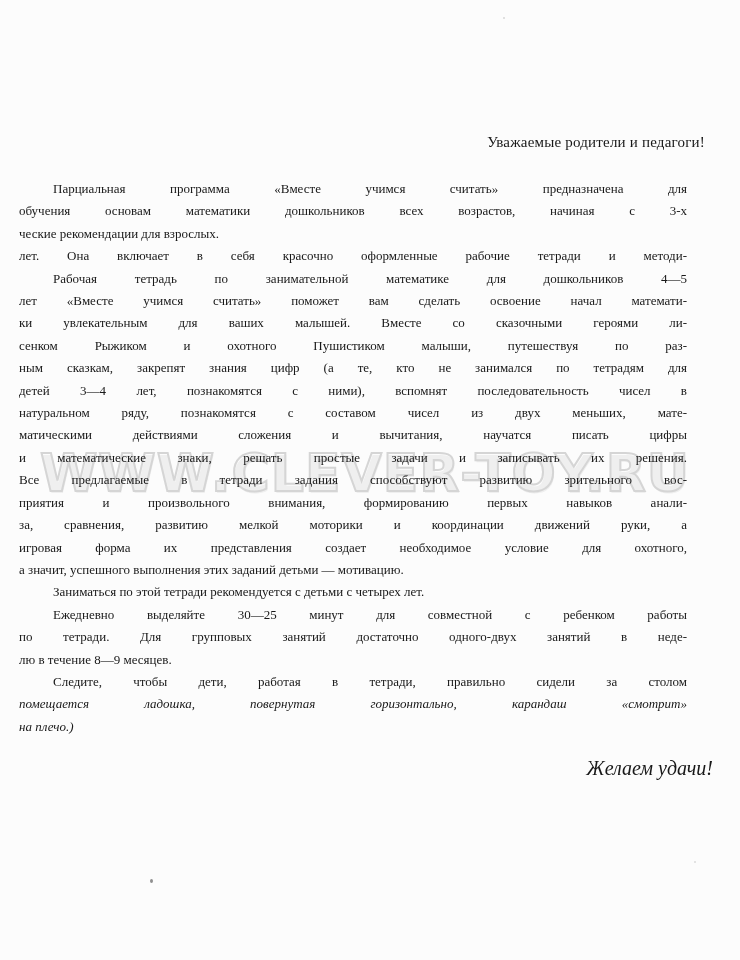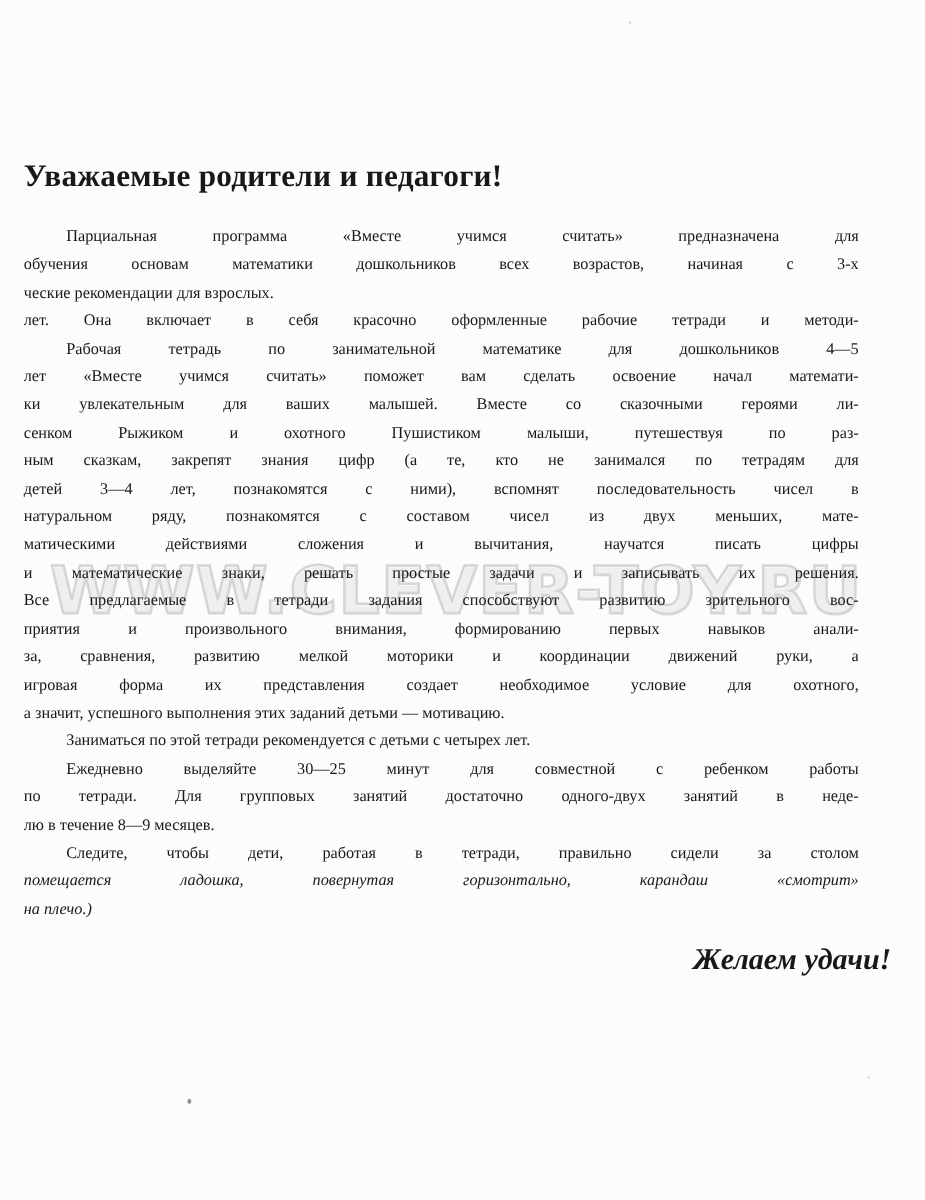--- a/index.html
+++ b/index.html
@@ -8,43 +8,43 @@
     width: 740px;
     height: 960px;
     background: #fcfcfc;
     overflow: hidden;
     font-family: "Liberation Serif", serif;
     color: #181818;
   }
   .content { position: relative; z-index: 1; }
   .title {
     margin: 131px 35px 0 19px;
-    text-align: left;
-    font-size: 25px;
-    font-weight: 700;
+    text-align: right;
+    font-size: 15px;
+    font-weight: 400;
     line-height: 22px;
     letter-spacing: 0.2px;
   }
   .textblock {
     margin: 25px 53px 0 19px;
     font-size: 13px;
     line-height: 22.4px;
   }
   .line {
     text-align: justify;
     text-align-last: justify;
   }
   .line.indent { padding-left: 34px; }
   .line.end { text-align-last: left; }
   .line.it, .line .it { font-style: italic; }
   .signature {
     margin: 19px 27px 0 0;
     text-align: right;
-    font-size: 24px;
-    font-weight: 700;
+    font-size: 20px;
+    font-weight: 400;
     font-style: italic;
     line-height: 22px;
   }
   .watermark {
     position: absolute;
     top: 447px;
     left: 40px;
     width: 680px;
     z-index: 0;
     font-family: "DejaVu Sans", sans-serif;

